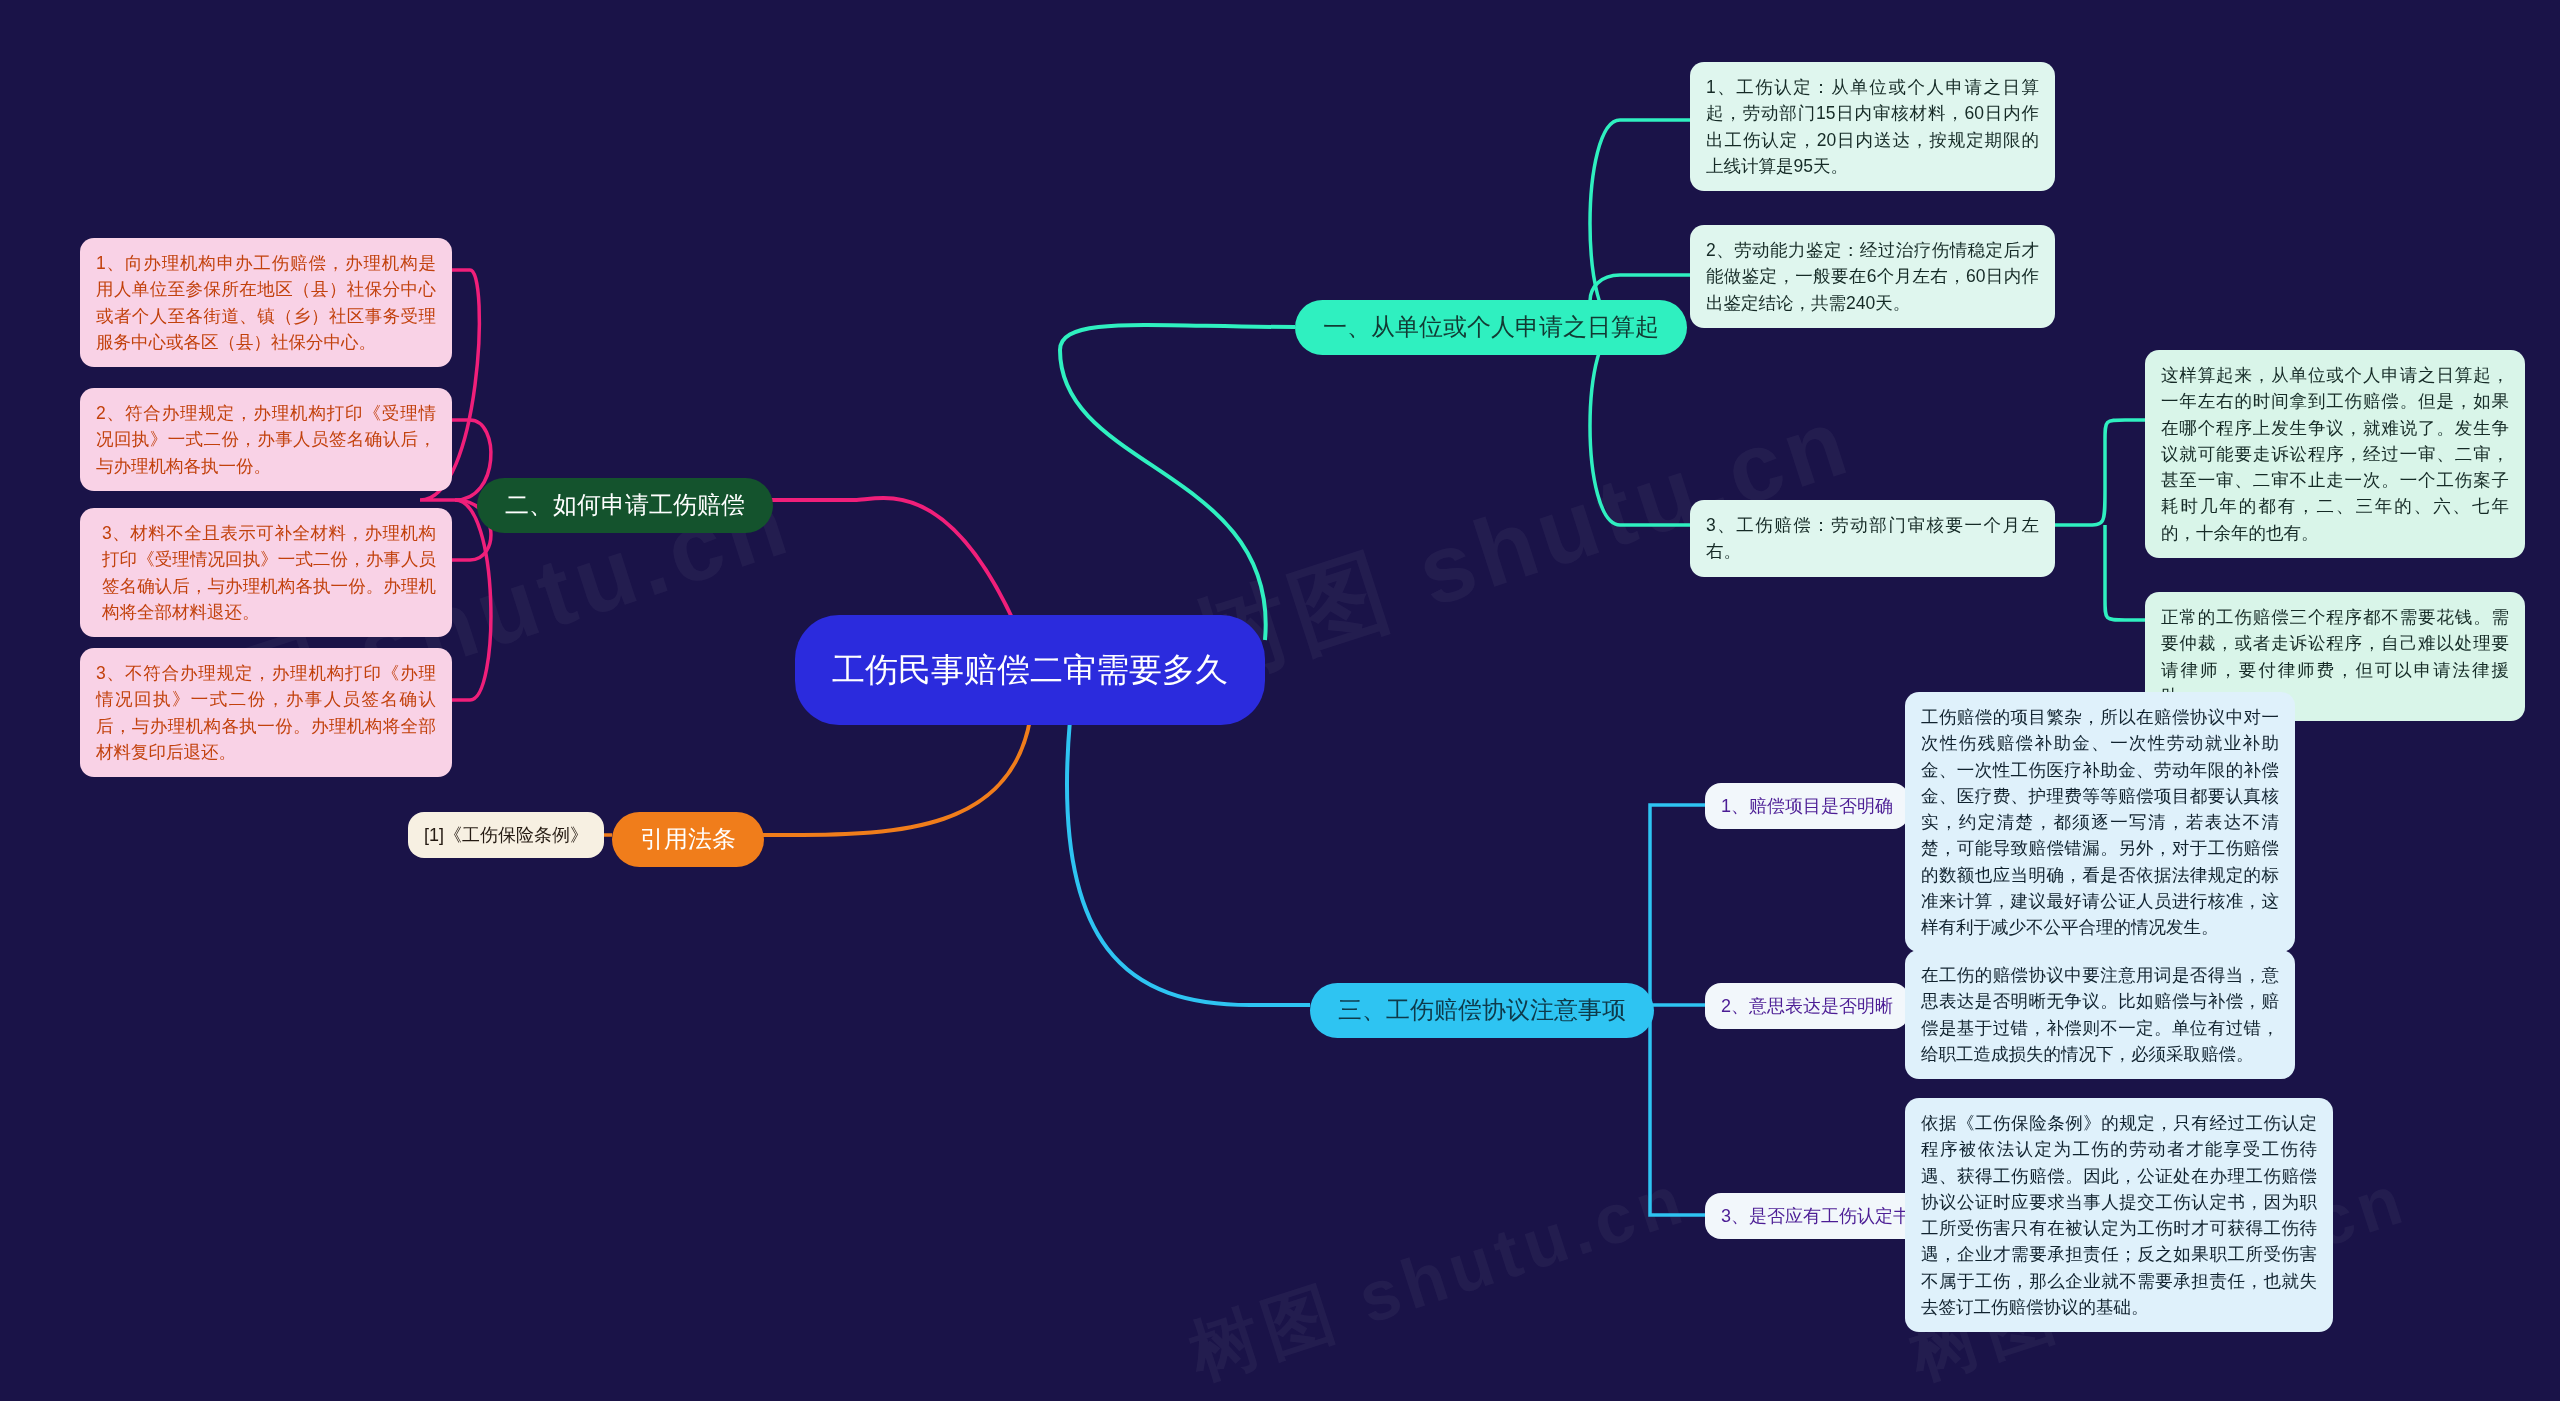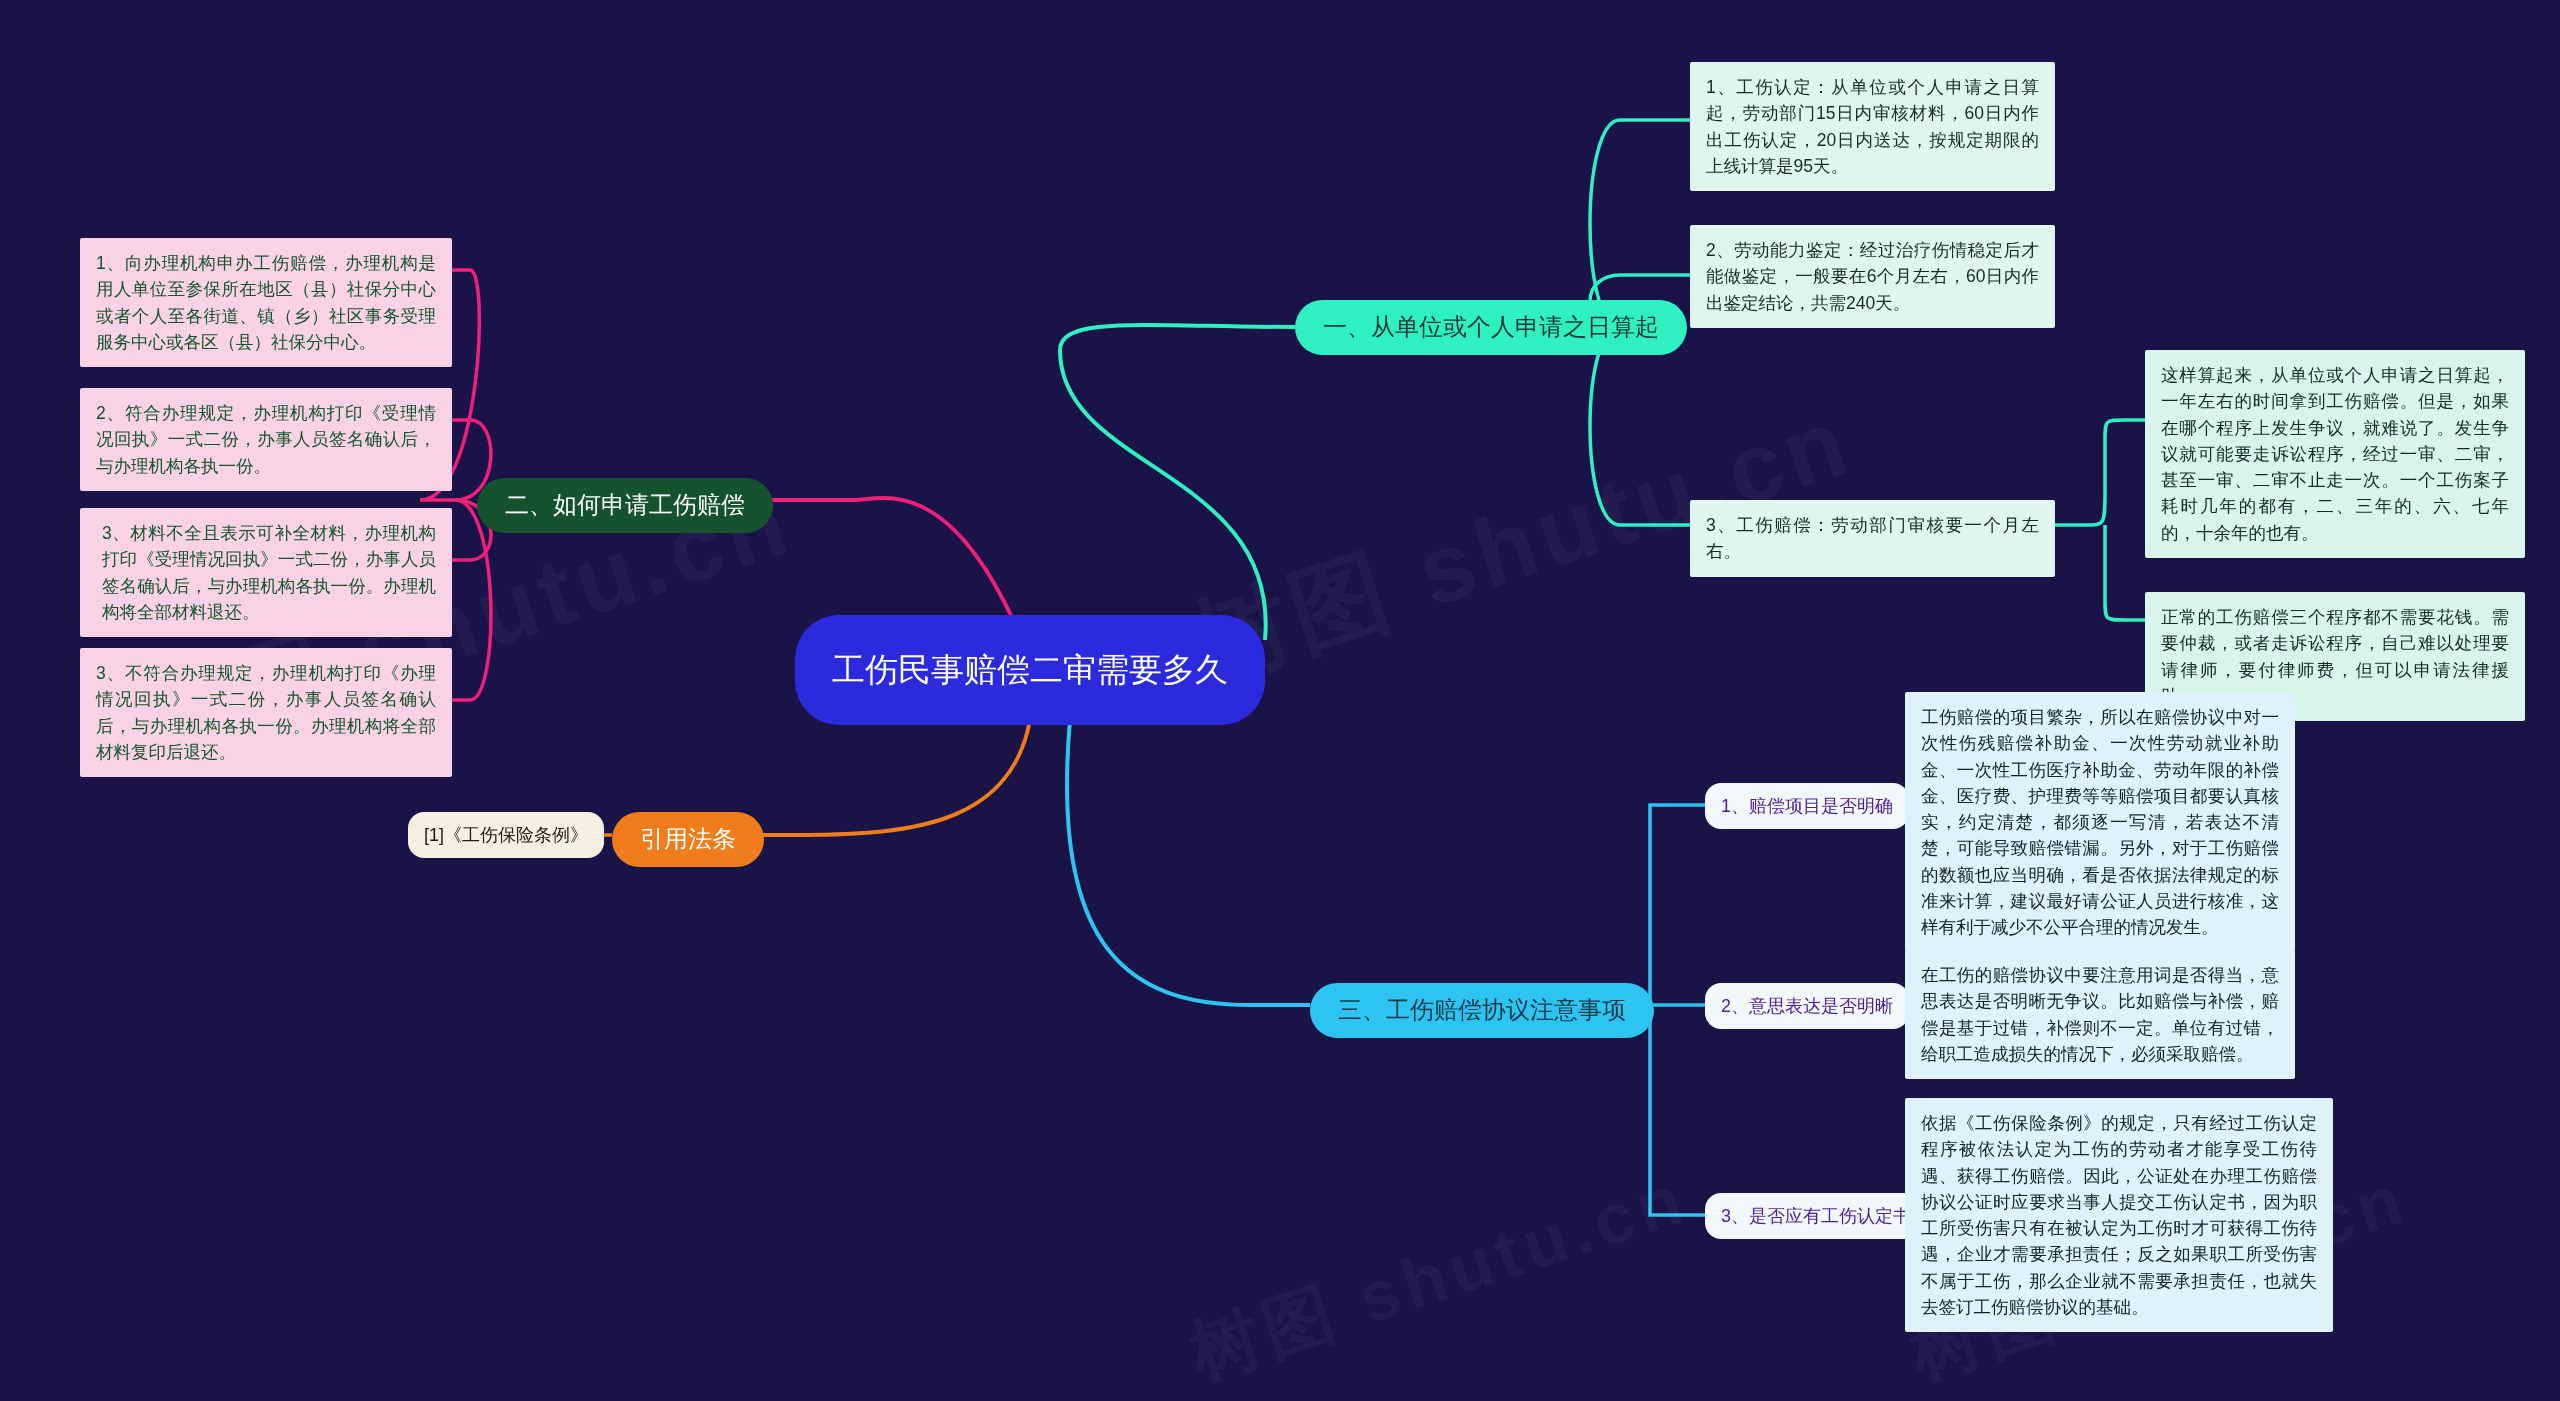--- a/index.html
+++ b/index.html
@@ -30,27 +30,27 @@
     border-radius:30px;font-size:24px;line-height:1.2;
     padding:13px 28px;white-space:nowrap;text-align:center;
   }
   .pill.teal{background:#2ff0c0;color:#123a33;}
   .pill.pink{background:#14532d;color:#ffffff;text-align:right;}
   .pill.cyan{background:#2ec4f2;color:#0e3a4a;}
   .pill.orange{background:#f07d1b;color:#ffffff;}
 
   
   .card{
-    border-radius:2px;font-size:17.5px;line-height:1.5;
+    border-radius:14px;font-size:17.5px;line-height:1.5;
     padding:12px 16px;box-sizing:border-box;
     text-align:justify;
   }
   .card.mint{background:#dff6ee;color:#152a26;}
   .card.mint2{background:#d9f5e9;color:#152a26;}
-  .card.pinkbox{background:#f9d2e6;color:#14532d;}
+  .card.pinkbox{background:#f9d2e6;color:#c2410c;}
   .card.icebox{background:#dff1fb;color:#10222e;}
   .card.cream{background:#f7f0e2;color:#241a12;}
   .card.white{background:#f2f7fb;color:#4c1d95;}
 
   .small{font-size:18px;line-height:1.35;padding:11px 16px;white-space:nowrap;border-radius:16px;}
 </style>
 </head>
 <body style="background: rgb(26, 19, 72);">
 
 <div id="canvas">

